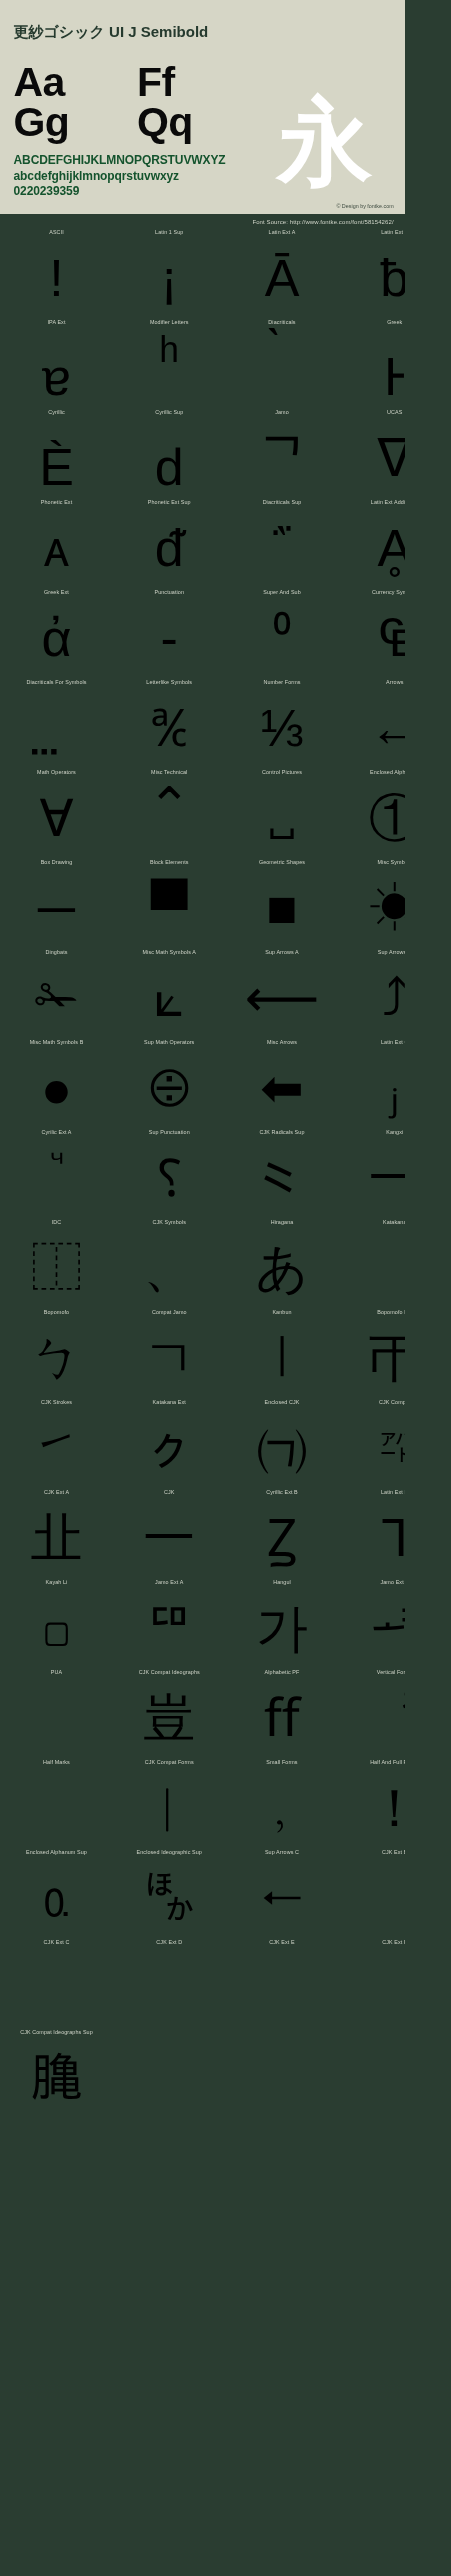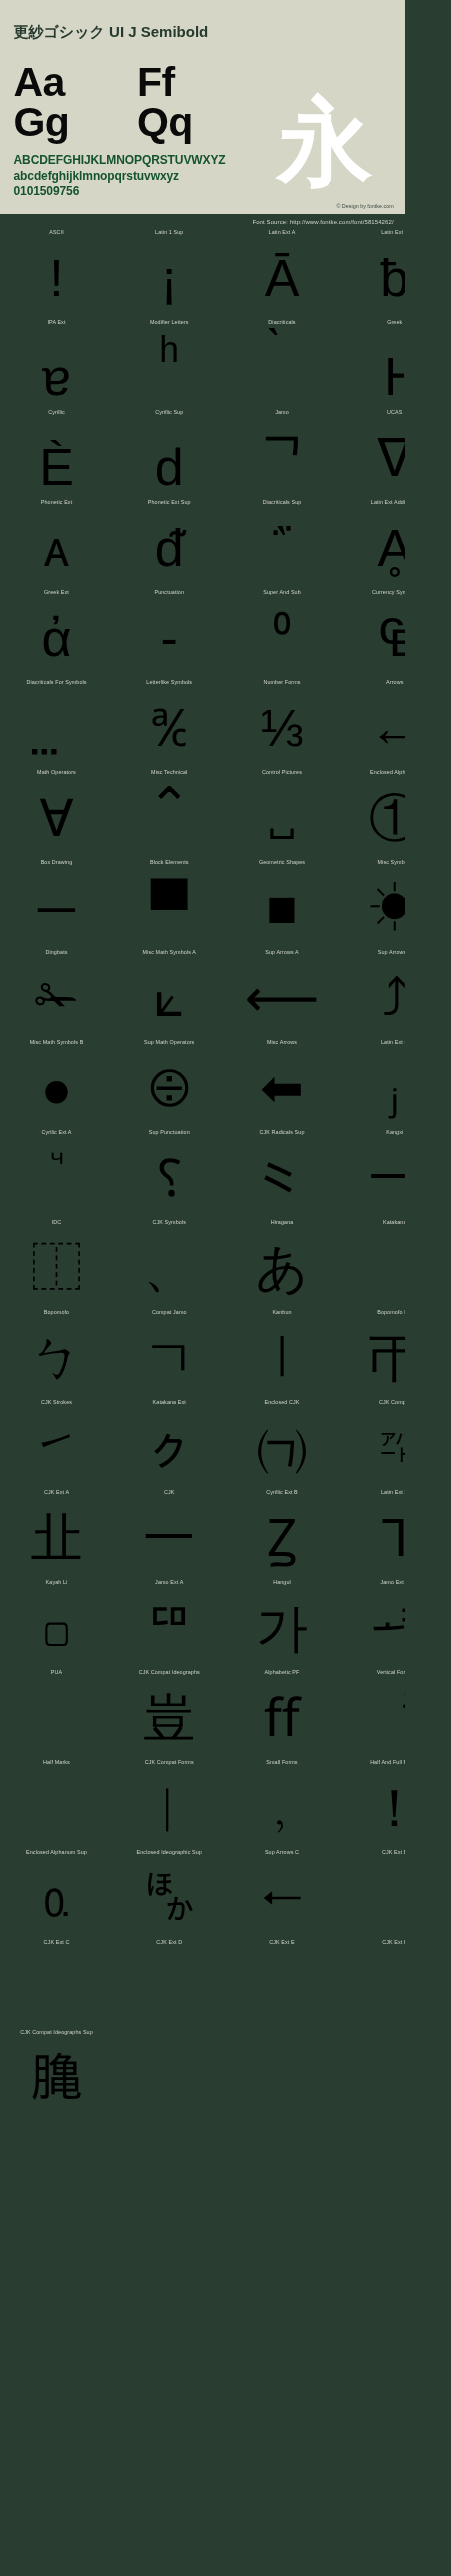--- a/index.html
+++ b/index.html
@@ -156,21 +156,21 @@
         <div class="big-latin row2">Qq</div>
       </div>
       <div class="glyph-col gc-3">
         <div class="big-cjk">永</div>
       </div>
     </div>
 
     <div class="alphabet-block">
       <div>ABCDEFGHIJKLMNOPQRSTUVWXYZ</div>
       <div>abcdefghijklmnopqrstuvwxyz</div>
-      <div>0101509756</div>
+      <div>0220239359</div>
     </div>
 
     <div class="credit">© Design by fontke.com</div>
   </div>
 
   <div class="dark">
 
     <div class="font-source">Font Source: http://www.fontke.com/font/58154262/</div>
 
     <div class="grid" id="block-grid">

